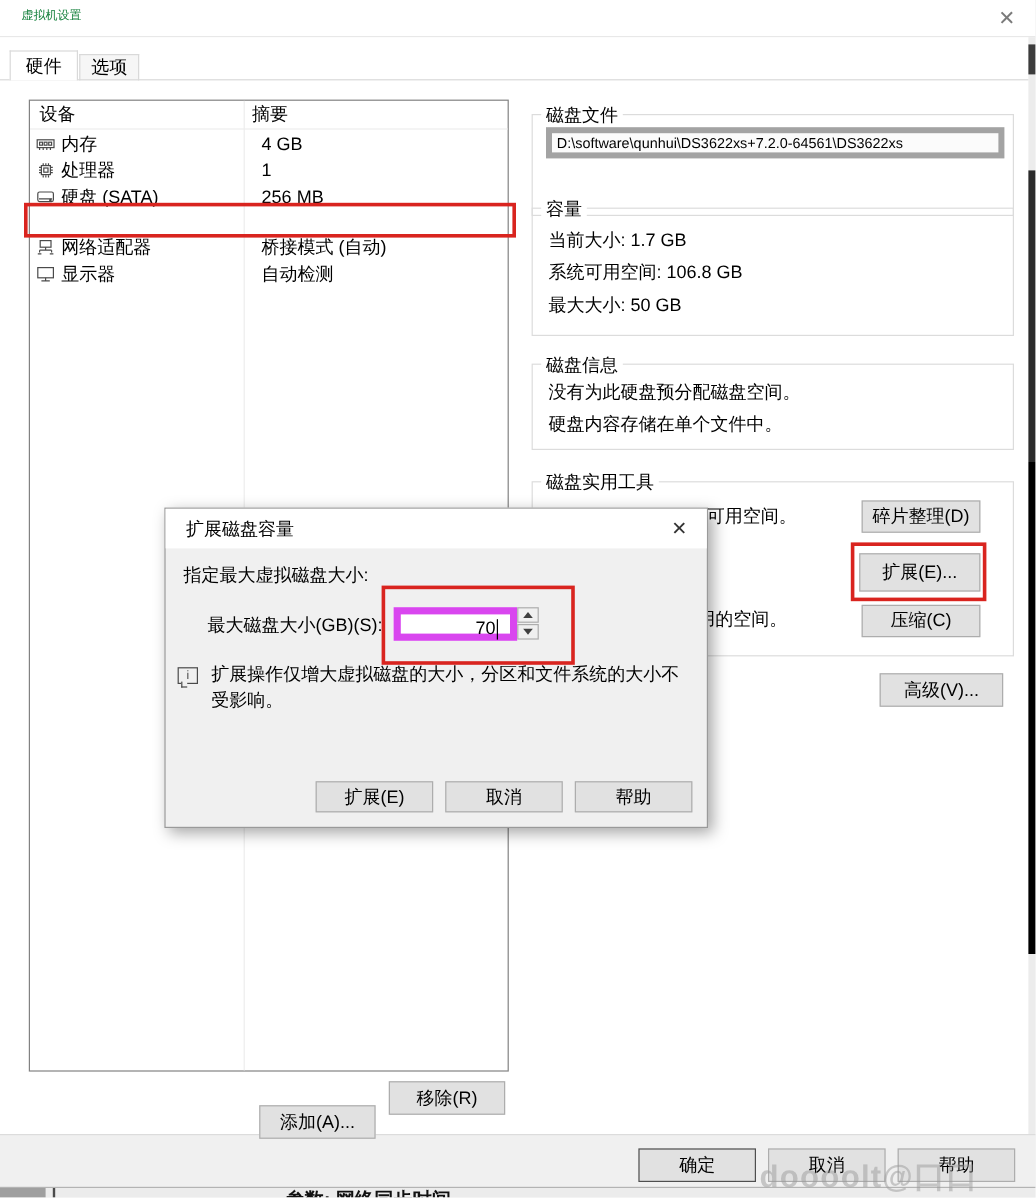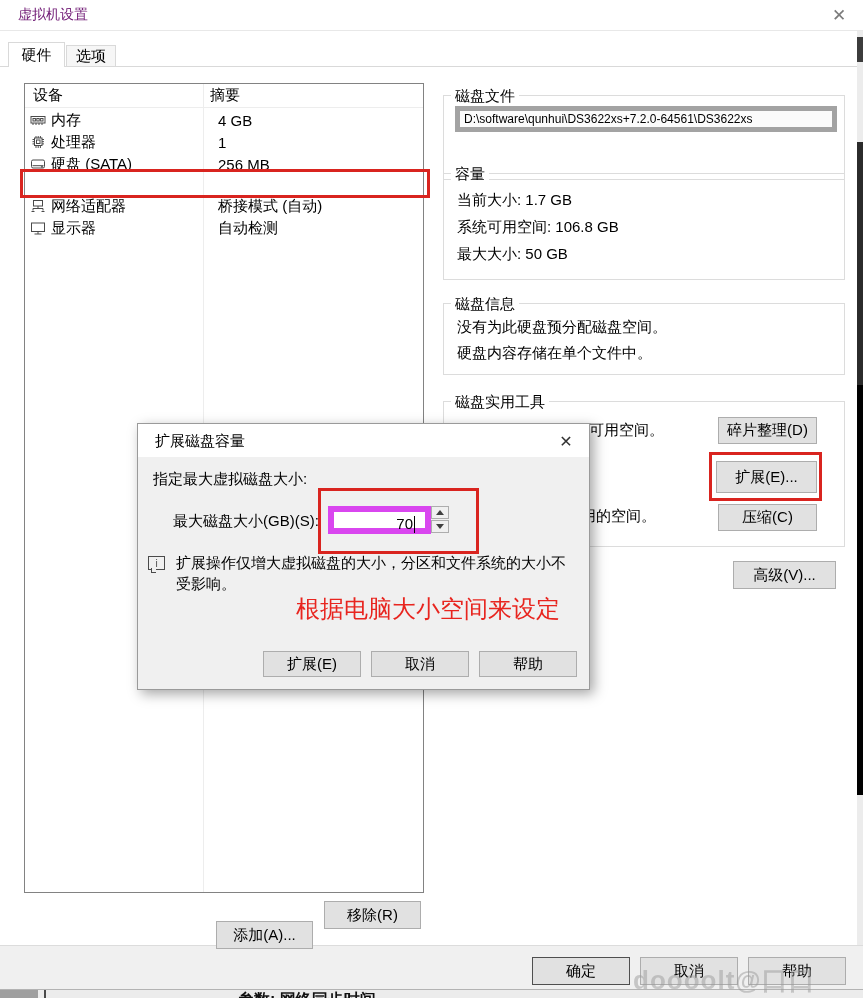--- a/index.html
+++ b/index.html
@@ -2,21 +2,21 @@
 <html><head>
 <meta charset="utf-8">
 <style>
   html,body{margin:0;padding:0;}
   body{width:863px;height:998px;background:#ececec;font-family:"Liberation Sans",sans-serif;font-size:15px;color:#000;overflow:hidden;}
   #root{position:relative;width:863px;height:998px;}
   .abs{position:absolute;}
 
   
   #titlebar{left:0;top:0;width:863px;height:30px;background:#fff;border-bottom:1px solid #e8e8e8;}
-  #win-title{left:18px;top:6px;color:#701a75;font-size:14px;}
+  #win-title{left:18px;top:6px;color:#15803d;font-size:10px;}
   #win-close{left:827px;top:3px;width:24px;height:24px;color:#7b7b7b;font-size:17px;display:flex;align-items:center;justify-content:center;cursor:default;}
   #body-white{left:0;top:31px;width:857px;height:914px;background:#fff;}
   #footer{left:0;top:945px;width:863px;height:45px;background:#f0f0f0;border-top:1px solid #dcdcdc;border-bottom:1px solid #b3b3b3;box-sizing:border-box;}
 
   
   .tab{box-sizing:border-box;display:flex;align-items:center;justify-content:center;font-size:15px;}
   #tab-line{left:0;top:66px;width:857px;height:1px;background:#d9d9d9;z-index:1;}
   #tab-hw{left:8px;top:42px;width:57px;height:25px;background:#fff;border:1px solid #d9d9d9;border-bottom:none;z-index:2;}
   #tab-opt{left:66px;top:45px;width:50px;height:22px;background:#f6f6f6;border:1px solid #d9d9d9;border-bottom:none;z-index:0;}
 
@@ -213,21 +213,20 @@
     <div class="abs redbox" style="left:180px;top:64px;width:161px;height:66px;"></div>
 
     <div class="abs" id="dlg-info-icon">i</div>
     <div class="abs" id="dlg-info-text">扩展操作仅增大虚拟磁盘的大小，分区和文件系统的大小不受影响。</div>
 
     <div class="abs btn" style="left:125px;top:227px;width:98px;height:26px;">扩展(E)</div>
     <div class="abs btn" style="left:233px;top:227px;width:98px;height:26px;">取消</div>
     <div class="abs btn" style="left:341px;top:227px;width:98px;height:26px;">帮助</div>
   </div>
 
-  <div class="abs" id="red-note">根据电脑大小空间来设定</div>
 
   <div class="abs" id="watermark">doooolt@口口</div>
 
   <div class="abs sliver" style="top:37px;height:25px;background:#3c3c3c;"></div>
   <div class="abs sliver" style="top:142px;height:243px;background:#2b2b2b;"></div>
   <div class="abs sliver" style="top:385px;height:410px;background:#000;"></div>
 
   <div class="abs" id="strip-grayblock"></div>
   <div class="abs" id="strip-line"></div>
   <div class="abs" id="strip-text">参数: 网络同步时间</div>

